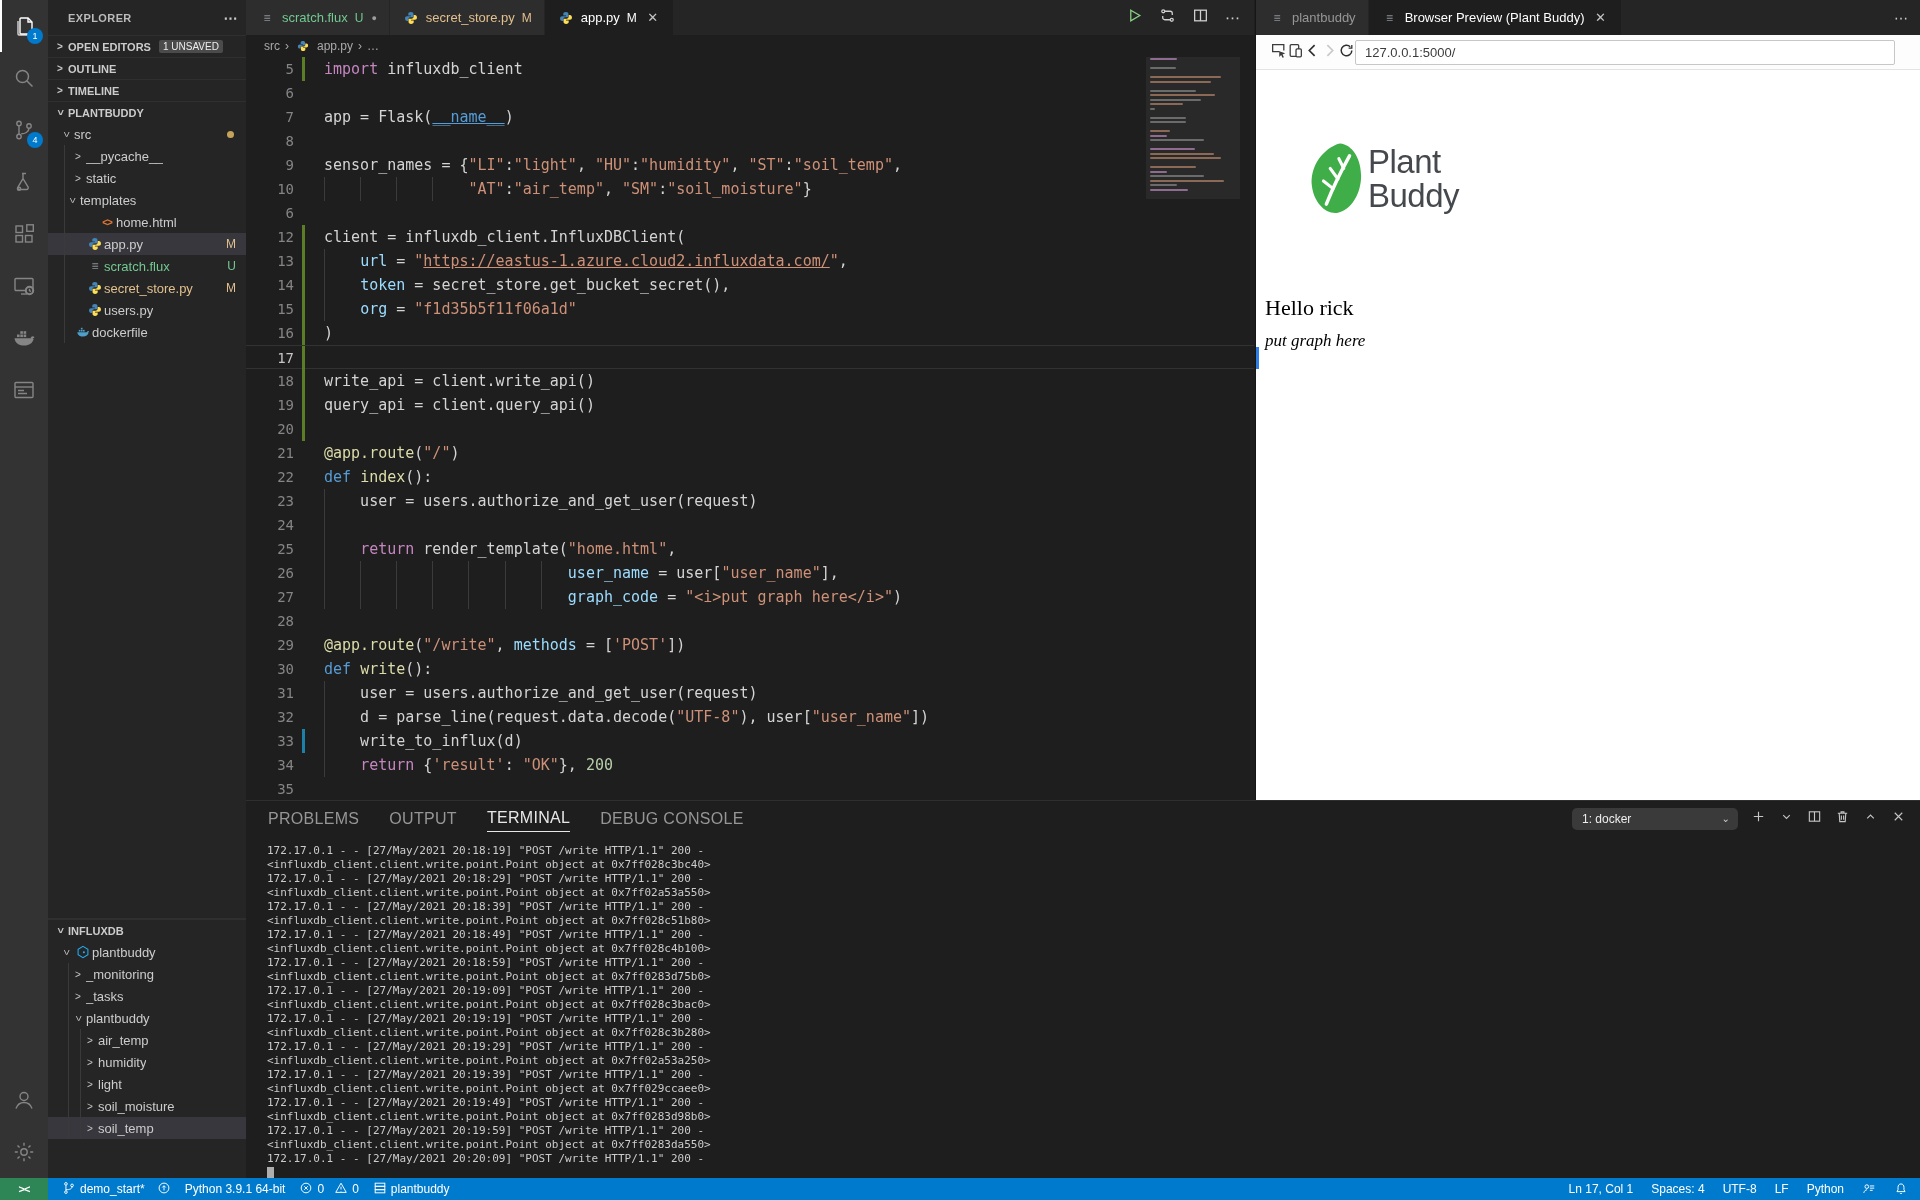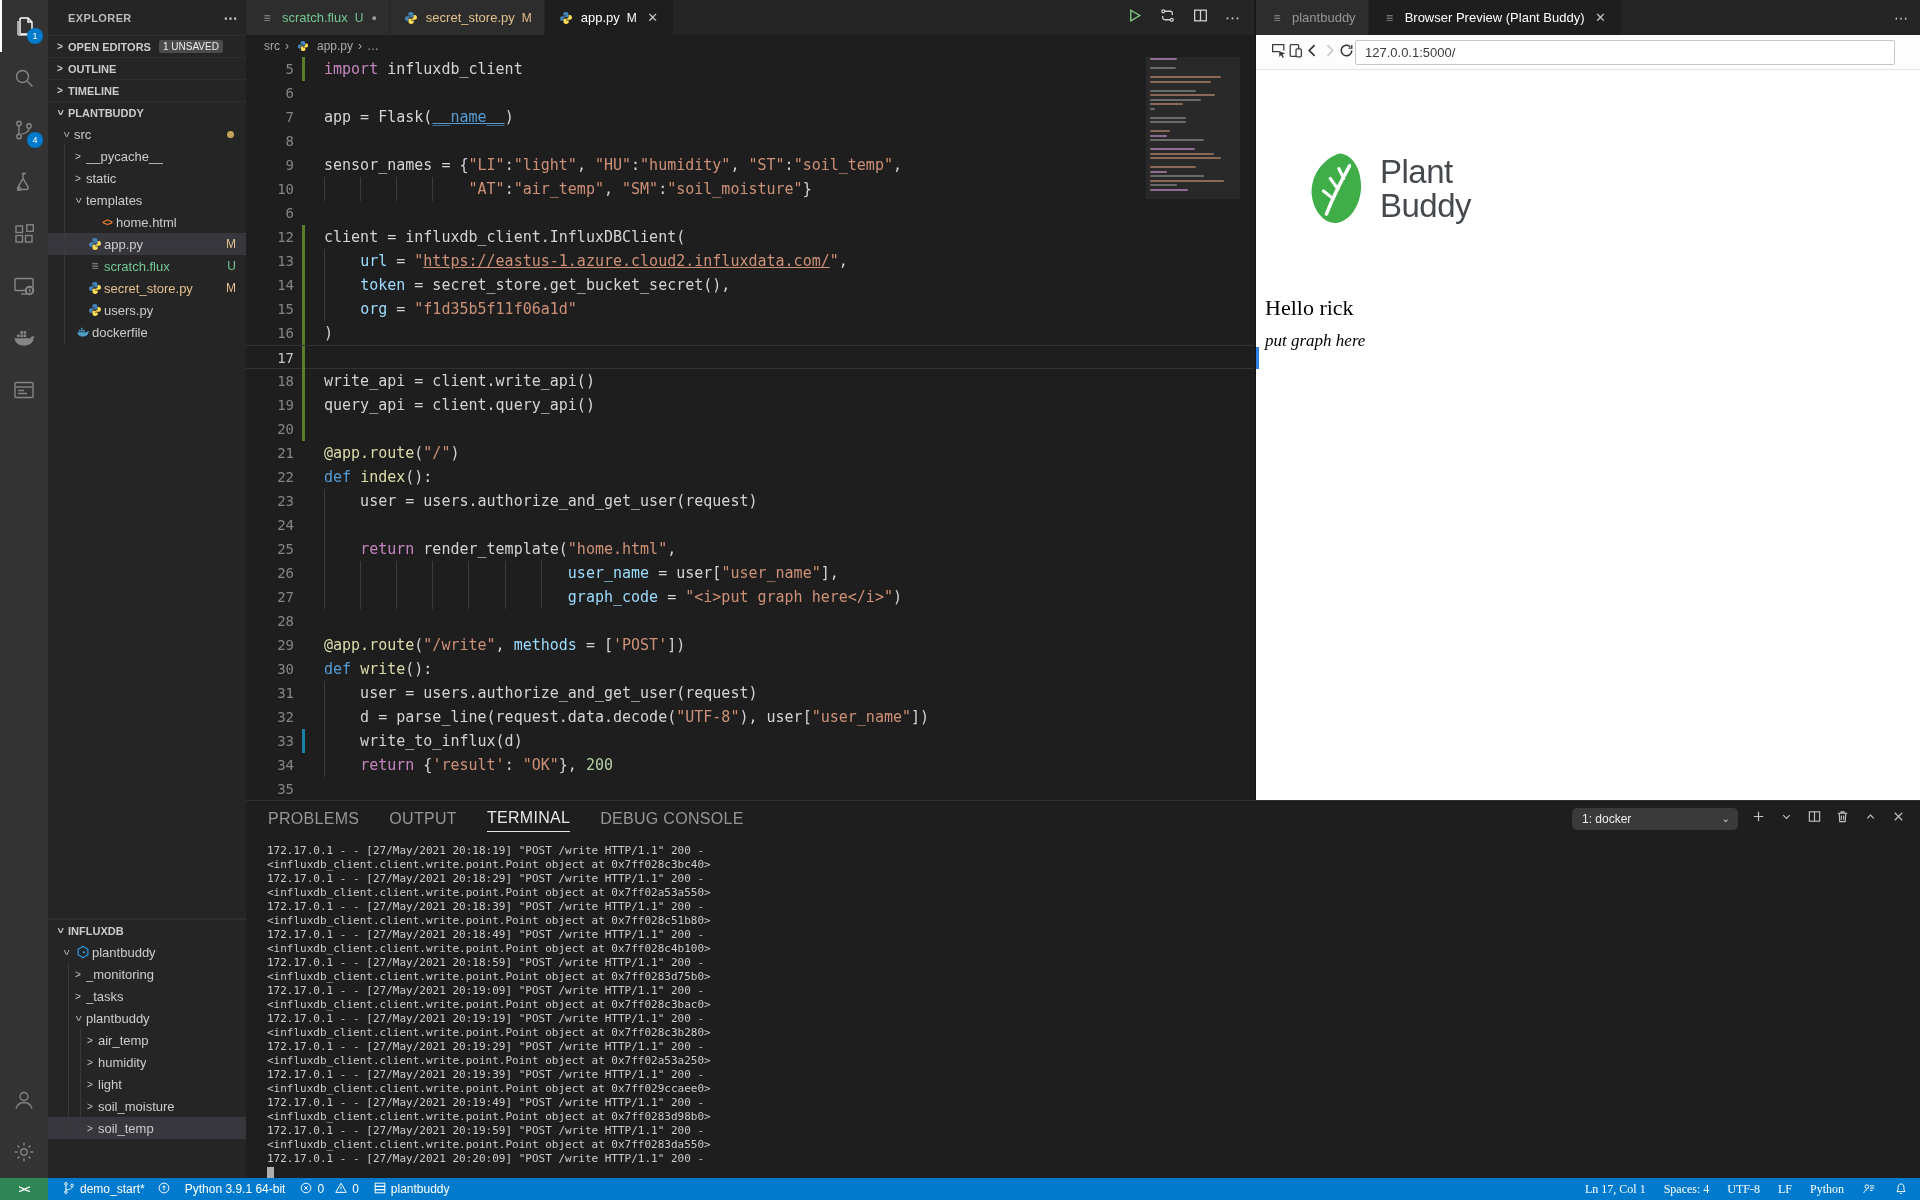--- a/index.html
+++ b/index.html
@@ -62,21 +62,21 @@
   #minimap .slider { position:absolute; left:0; top:0; width:94px; height:142px; background:rgba(121,121,121,.12); }
   .mm-bar { position:absolute; left:4px; height:2px; border-radius:1px; }
   
   #egroup2 { position:absolute; left:1255px; top:0; width:665px; height:800px; background:#1e1e1e; border-left:1px solid #161616; }
   #egroup2 .more-corner { position:absolute; right:12px; top:0; height:35px; display:flex; align-items:center; color:#cccccc; font-size:14px; }
   #pv-toolbar { position:absolute; left:0; top:35px; width:665px; height:35px; background:#fdfdfd; border-bottom:1px solid #e3e3e3; display:flex; align-items:center; padding-left:14px; }
   #pv-toolbar svg { width:17px; height:17px; }
   #pv-url { width:540px; height:25px; border:1px solid #c7c7c7; border-radius:2px; background:#fff; color:#3c3c3c; font-size:13px; padding-left:9px; display:flex; align-items:center; }
   #pv-content { position:absolute; left:0; top:70px; width:665px; height:730px; background:#ffffff; color:#000; }
   #pv-scroll { position:absolute; left:0; top:277px; width:3px; height:22px; background:#2f7fe8; }
-  #pv-logo { position:absolute; left:52px; top:82px; display:flex; align-items:center;gap:12px; }
+  #pv-logo { position:absolute; left:52px; top:72px; display:flex; align-items:center; }
   #pv-logo svg { width:56px; height:74px; }
   .logo-text { margin-left:4px; font-size:33px; line-height:34px; font-weight:500; color:#45494d; letter-spacing:-.5px; }
   #pv-hello { position:absolute; left:9px; top:225px; font-family:Liberation Serif, serif; font-size:22px; }
   #pv-graph { position:absolute; left:9px; top:261px; font-family:"Liberation Serif", serif; font-size:17px; font-style:italic; }
   
   #panel { position:absolute; left:246px; top:800px; width:1674px; height:378px; background:#1e1e1e; border-top:1px solid #2f2f30; }
   #panel-tabs { position:absolute; left:22px; top:0; height:35px; display:flex; gap:30px; align-items:center; }
   .panel-tab { font-size:16px; letter-spacing:.3px; color:#969696; padding:4px 0; cursor:pointer; }
   .panel-tab.active { color:#e7e7e7; border-bottom:1px solid #e7e7e7; }
   #panel-right { position:absolute; right:14px; top:0; height:35px; display:flex; align-items:center; gap:13px; color:#c5c5c5; }
@@ -84,21 +84,21 @@
   #term-select { width:166px; height:22px; background:#3a3a3a; border-radius:5px; display:flex; align-items:center; padding:0 8px 0 10px; font-size:12px; color:#eeeeee; cursor:pointer; }
   #term-select .chev { margin-left:auto; font-size:10px; color:#cfcfcf; }
   #terminal { position:absolute; left:21px; top:43px; width:1640px; height:335px; overflow:hidden; }
   .t-line { height:14px; font:11px/14px "DejaVu Sans Mono", monospace; color:#cccccc; white-space:pre; }
   #t-cursor { width:7px; height:13px; background:#aeaeae; margin-top:1px; }
   
   #statusbar { position:absolute; left:0; top:1178px; width:1920px; height:22px; background:#007acc; color:#ffffff; font-size:12px; display:flex; align-items:center; z-index:6; }
   #sb-remote { width:48px; height:22px; background:#2e8555; display:flex; align-items:center; justify-content:center; font-size:11px; font-weight:700; letter-spacing:-1px; cursor:pointer; }
   .st-item { display:flex; align-items:center; gap:4px; margin-left:14px; cursor:pointer; white-space:nowrap; }
   .st-item svg { width:14px; height:14px; }
-  #st-right { margin-left:auto; display:flex; align-items:center; margin-right:12px;font-family:Liberation Serif, serif; }
+  #st-right { margin-left:auto; display:flex; align-items:center; margin-right:12px; }
   #st-right .st-item { margin-left:18px; }
 </style>
 </head>
 <body>
 
 <div id="app">
 
   <div id="activitybar">
       <div class="ab-item active">
         <svg viewBox="0 0 24 24" fill="none" stroke="currentColor" stroke-width="1.4">
@@ -210,21 +210,21 @@
           <span class="mod-dot"></span>
         </div>
         <div class="sb-row" style="padding-left: 22px;">
           <span class="twisty">&gt;</span>
           <span class="sb-label">__pycache__</span>
         </div>
         <div class="sb-row" style="padding-left: 22px;">
           <span class="twisty">&gt;</span>
           <span class="sb-label">static</span>
         </div>
-        <div class="sb-row" style="padding-left: 22px;">
+        <div class="sb-row" style="padding-left: 16px;">
           <span class="twisty exp">&gt;</span>
           <span class="sb-label">templates</span>
         </div>
         <div class="sb-row" style="padding-left: 34px;">
           <span class="twisty"></span>
           <span class="ficon">
             <span style="color:#e37933;font-size:10px;font-weight:700;letter-spacing:-1px">&lt;&gt;</span>
           </span>
           <span class="sb-label">home.html</span>
         </div>

